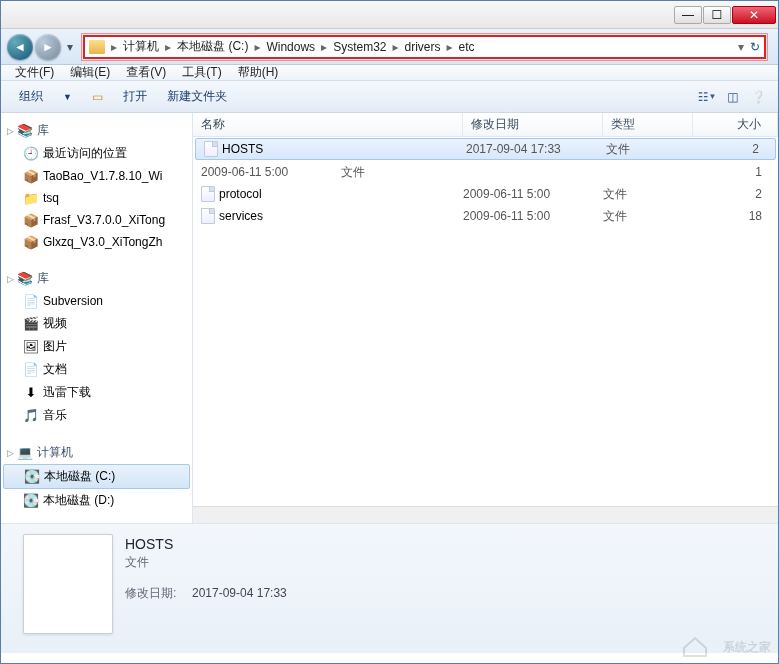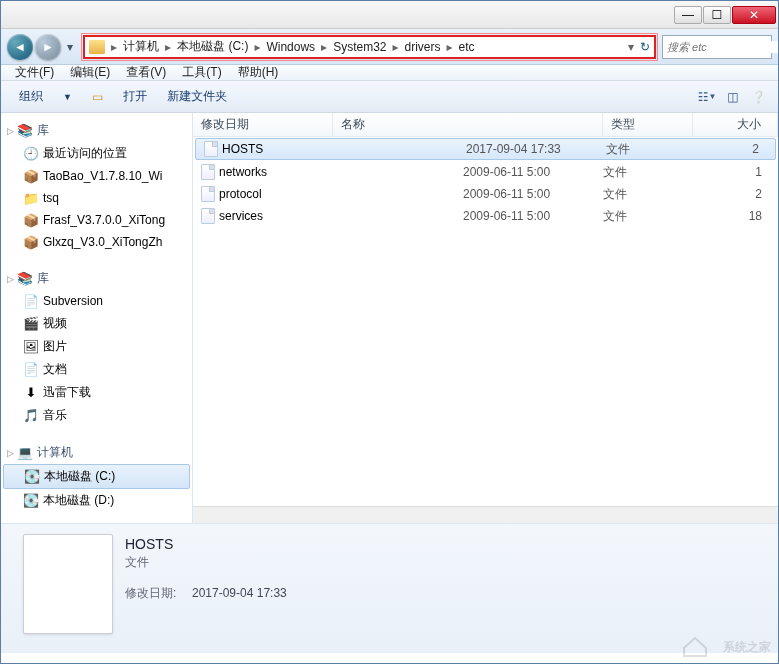--- a/index.html
+++ b/index.html
@@ -89,24 +89,20 @@
     <span class="bc-seg">System32</span>
     <span class="bc-arrow">▸</span>
     <span class="bc-seg">drivers</span>
     <span class="bc-arrow">▸</span>
     <span class="bc-seg">etc</span>
     <div class="bc-end">
       <span style="color:#666">▾</span>
       <span style="color:#157;margin-left:6px">↻</span>
     </div>
   </div>
-  <div class="search">
-    <input placeholder="搜索 etc" style="">
-
-  </div>
 </div>
 
 <div class="menubar">
   <div class="menu-item">文件(F)</div>
   <div class="menu-item">编辑(E)</div>
   <div class="menu-item">查看(V)</div>
   <div class="menu-item">工具(T)</div>
   <div class="menu-item">帮助(H)</div>
 </div>
 
@@ -194,40 +190,36 @@
         <span>本地磁盘 (C:)</span>
       </div>
     <div class="sb-item">
         <span class="sb-ico">💽</span>
         <span>本地磁盘 (D:)</span>
       </div>
   </div>
 
   <div class="content">
     <div class="col-headers">
+      <div class="ch name">名称</div>
       <div class="ch date">修改日期</div>
-      <div class="ch name">名称</div>
       <div class="ch type">类型</div>
       <div class="ch size">大小</div>
     </div>
     <div class="file-list" id="file-list">
         <div class="file-row selected">
           <div class="fc-name">
             <div class="file-icon"></div>
             <span>HOSTS</span>
           </div>
           <div class="fc-date">2017-09-04 17:33</div>
           <div class="fc-type">文件</div>
           <div class="fc-size">2</div>
         </div>
         <div class="file-row">
-          <div class="fc-name">
-            <div class="file-icon"></div>
-            <span>networks</span>
-          </div>
           <div class="fc-date">2009-06-11 5:00</div>
           <div class="fc-type">文件</div>
           <div class="fc-size">1</div>
         </div>
         <div class="file-row">
           <div class="fc-name">
             <div class="file-icon"></div>
             <span>protocol</span>
           </div>
           <div class="fc-date">2009-06-11 5:00</div>

